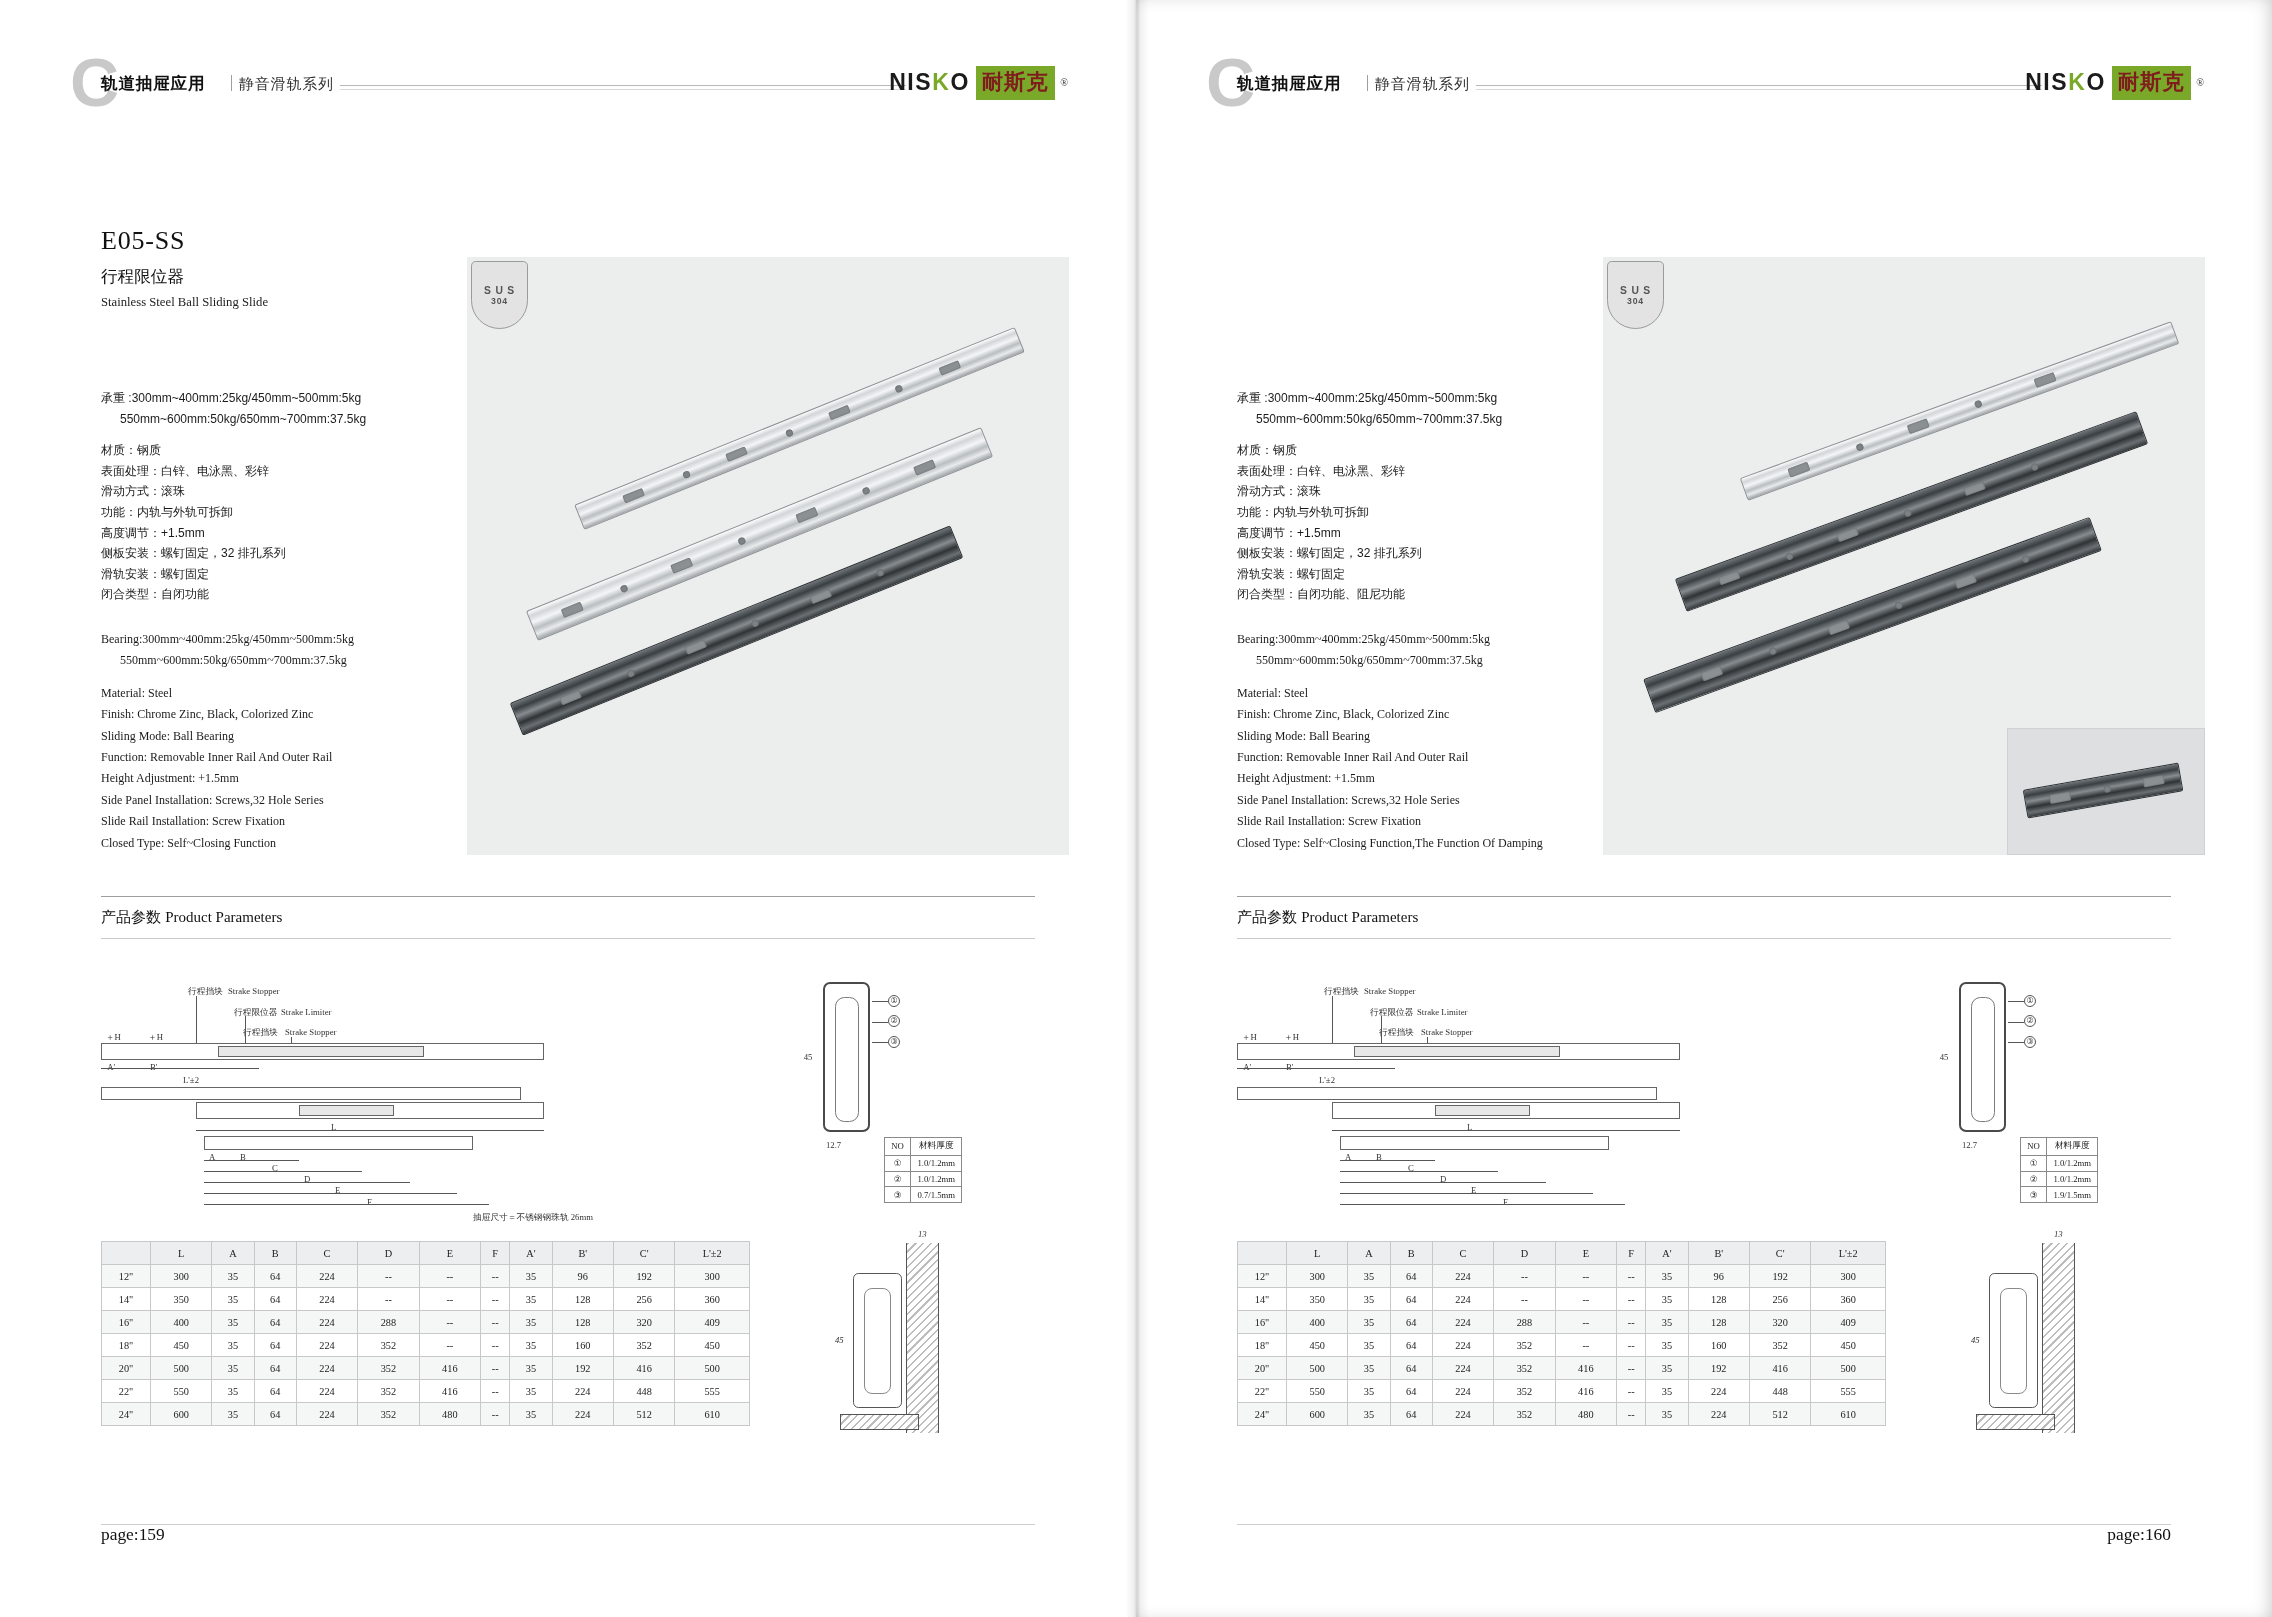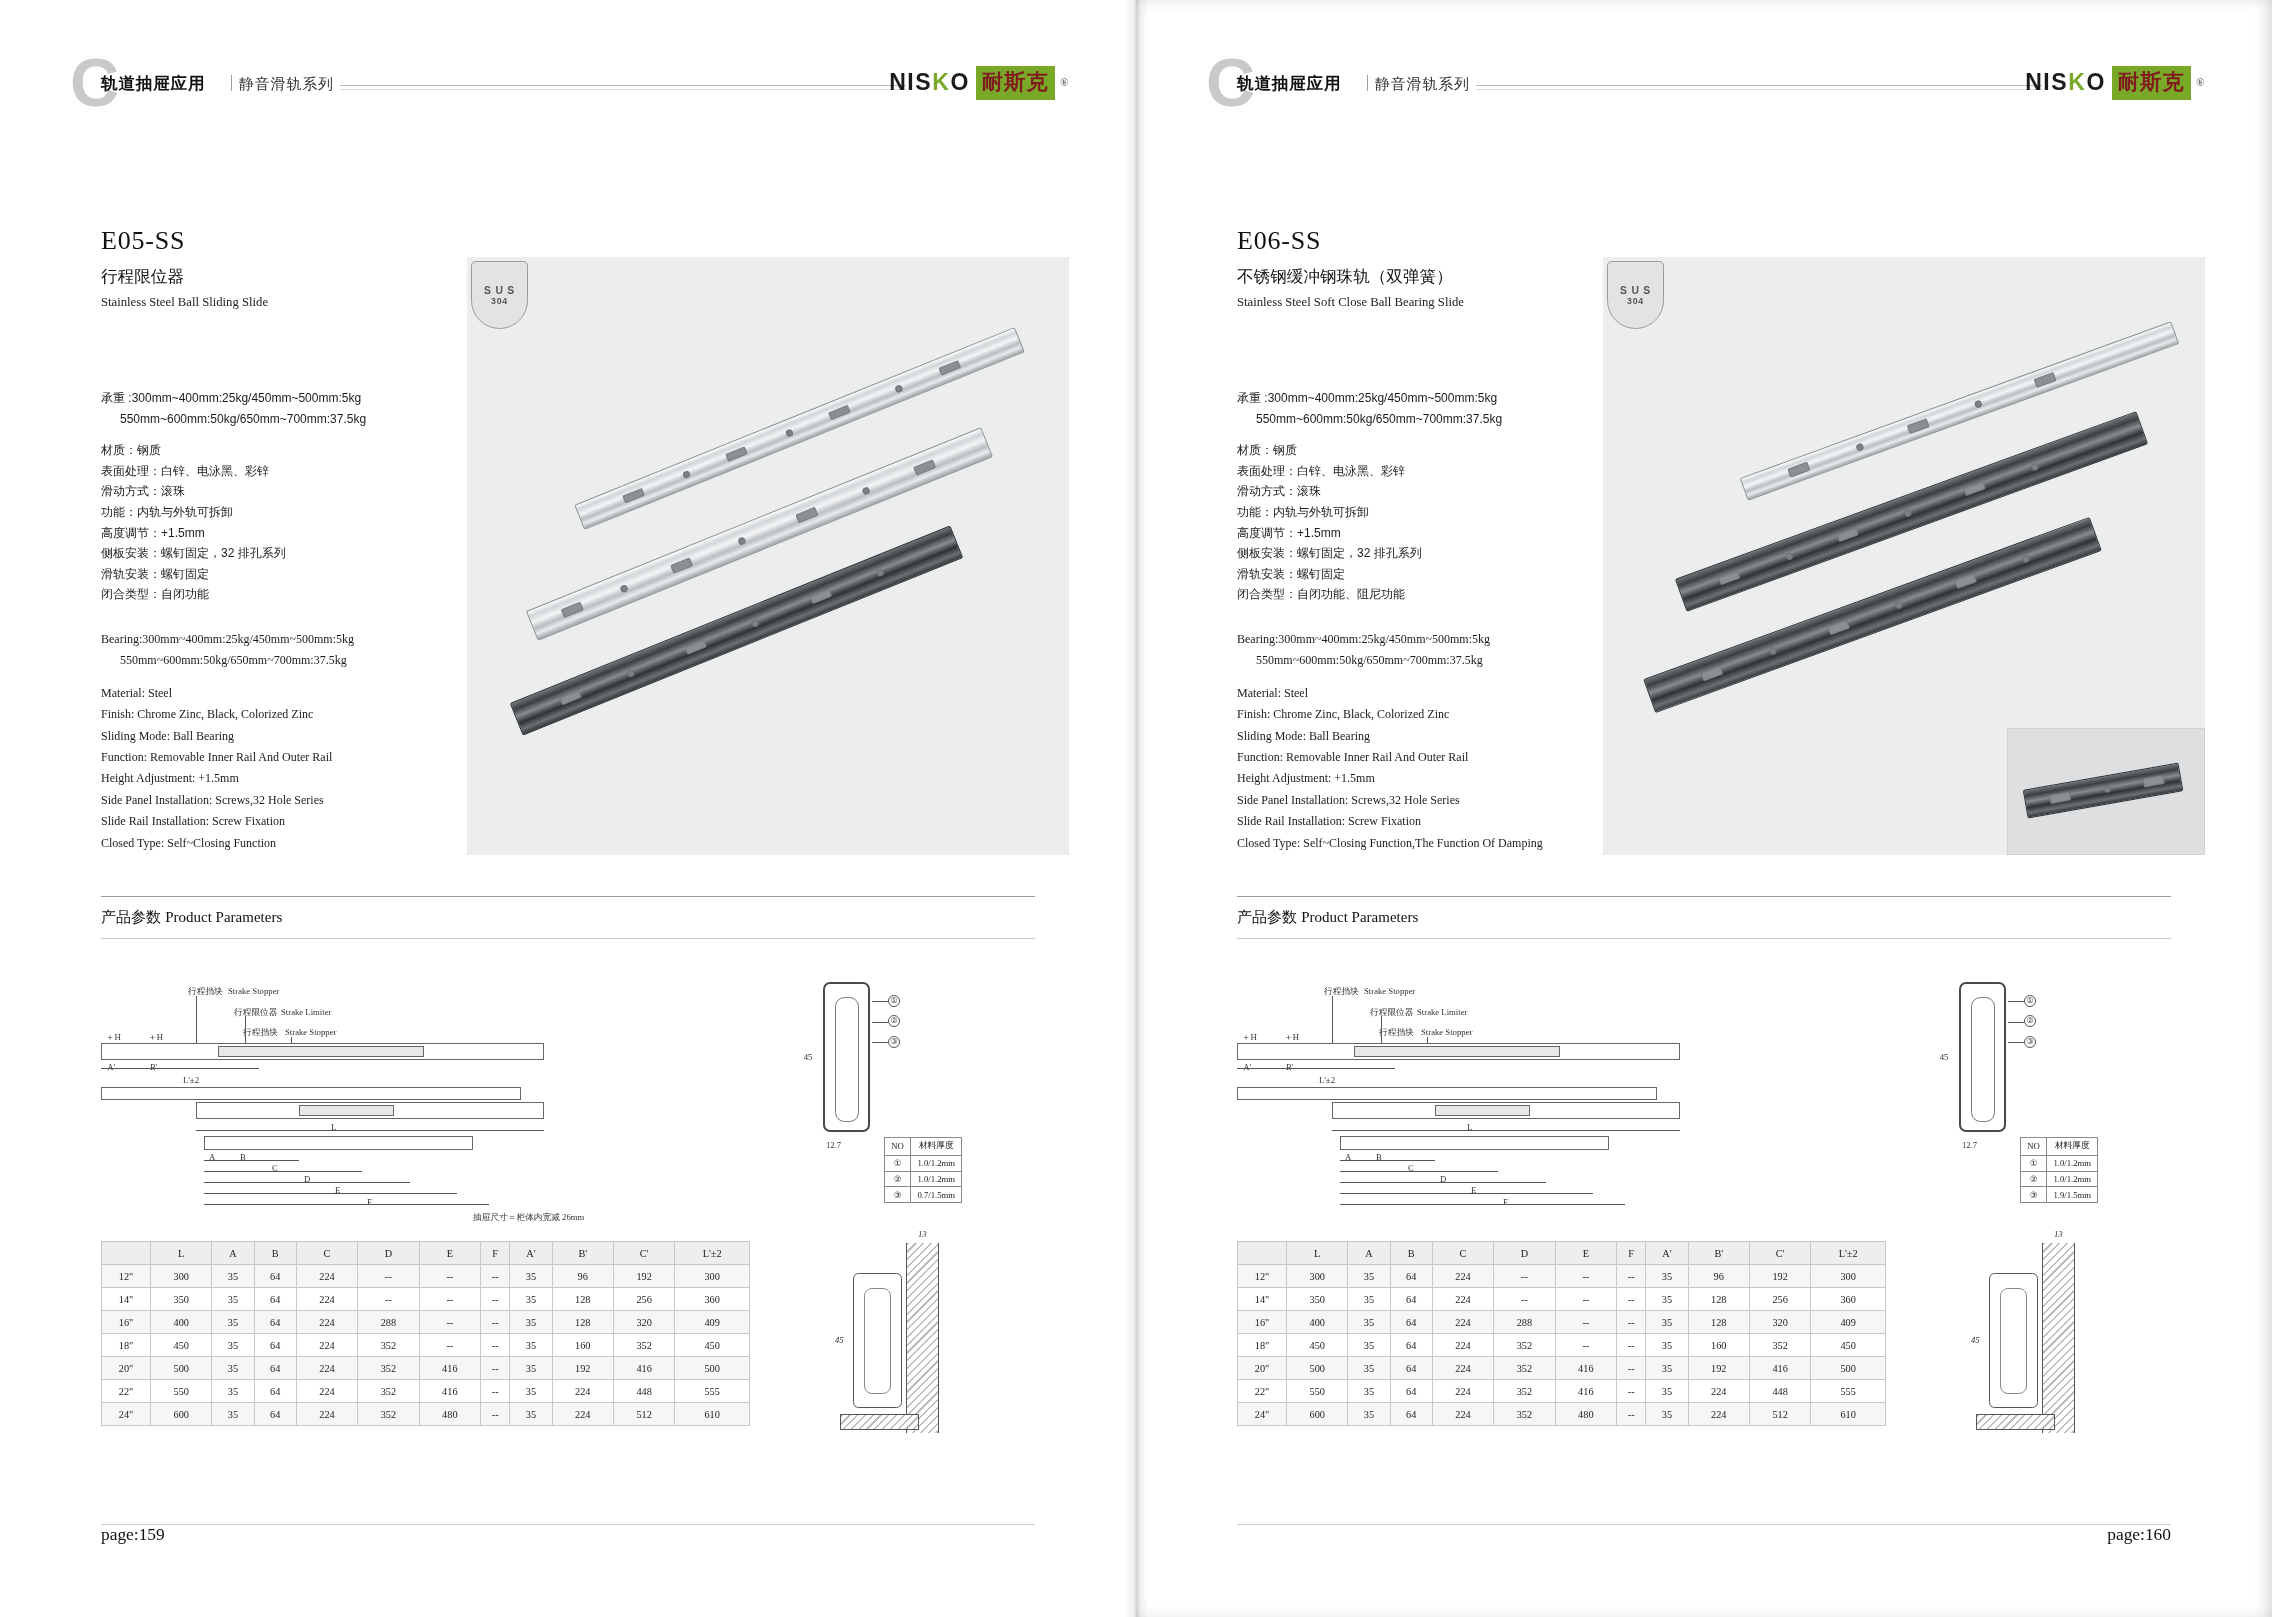--- a/index.html
+++ b/index.html
@@ -332,21 +332,21 @@
       <div class="dim-txt" style="left:139px; top:166px;">B</div>
       <div class="dim-txt" style="left:171px; top:177px;">C</div>
       <div class="dim-txt" style="left:203px; top:188px;">D</div>
       <div class="dim-txt" style="left:234px; top:199px;">E</div>
       <div class="dim-txt" style="left:266px; top:211px;">F</div>
       <div class="dim-line" style="left:103px; top:174px; width:95px; height:0.8px;"></div>
       <div class="dim-line" style="left:103px; top:185px; width:158px; height:0.8px;"></div>
       <div class="dim-line" style="left:103px; top:196px; width:206px; height:0.8px;"></div>
       <div class="dim-line" style="left:103px; top:207px; width:253px; height:0.8px;"></div>
       <div class="dim-line" style="left:103px; top:218px; width:285px; height:0.8px;"></div>
-      <div class="dim-txt" style="left:372px; top:226px;">抽屉尺寸＝柜体内宽减 26mm</div>
+      <div class="dim-txt" style="left:372px; top:226px;">抽屉尺寸＝不锈钢钢珠轨 26mm</div>
     </div>
 
     <div class="xsec">
       <div class="xsec-body">
         <div class="xsec-inner"></div>
       </div>
       <div class="cal" style="left:4.7px; top:70px;">45</div>
       <div class="cal" style="left:27px; top:158px;">12.7</div>
       <div class="cnum" style="left:89px; top:12.7px;">①</div>
       <div class="cnum" style="left:89px; top:33px;">②</div>
@@ -521,25 +521,20 @@
       <div class="t-sub">静音滑轨系列</div>
       <div class="rule"></div>
       <div class="rule2"></div>
       <div class="brand">
         <span class="mark"><span>NIS</span><span class="g">K</span><span>O</span></span>
         <span class="cn">耐斯克</span>
         <span class="tm">®</span>
       </div>
     </div>
 
-    <div class="ptitle">
-      <div class="code">E06-SS</div>
-      <div class="cn">不锈钢缓冲钢珠轨（双弹簧）</div>
-      <div class="en">Stainless Steel Soft Close Ball Bearing Slide</div>
-    </div>
 
     <div class="photo">
       <div class="rail" style="left:127px; top:142px; width:459px; height:24px; transform:rotate(-20deg);">
         <span class="slot" style="left:47px;"></span>
         <span class="hole" style="left:119px;"></span>
         <span class="slot" style="left:174px;"></span>
         <span class="hole" style="left:245px;"></span>
         <span class="slot" style="left:309px;"></span>
       </div>
       <div class="rail dark" style="left:63px; top:237px; width:491px; height:35px; transform:rotate(-20deg);">

